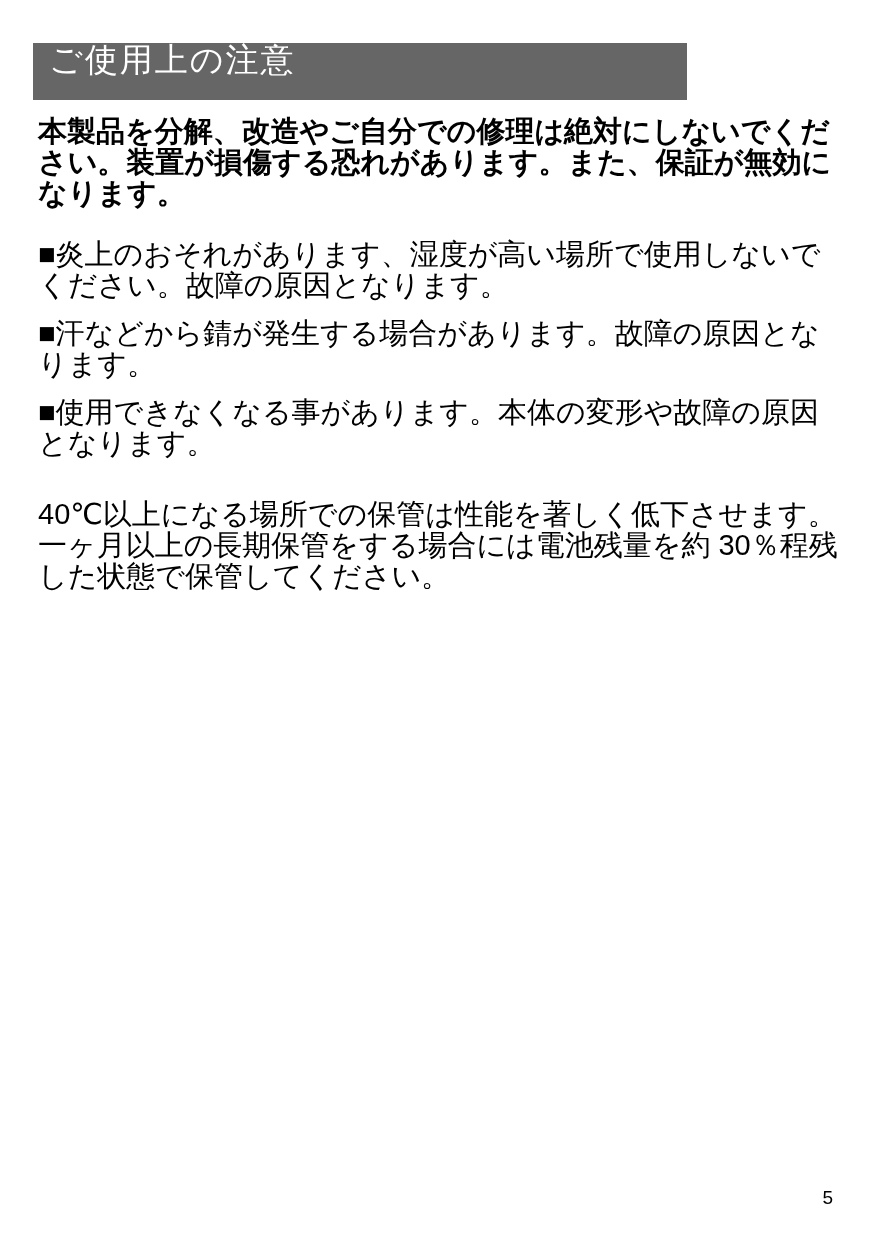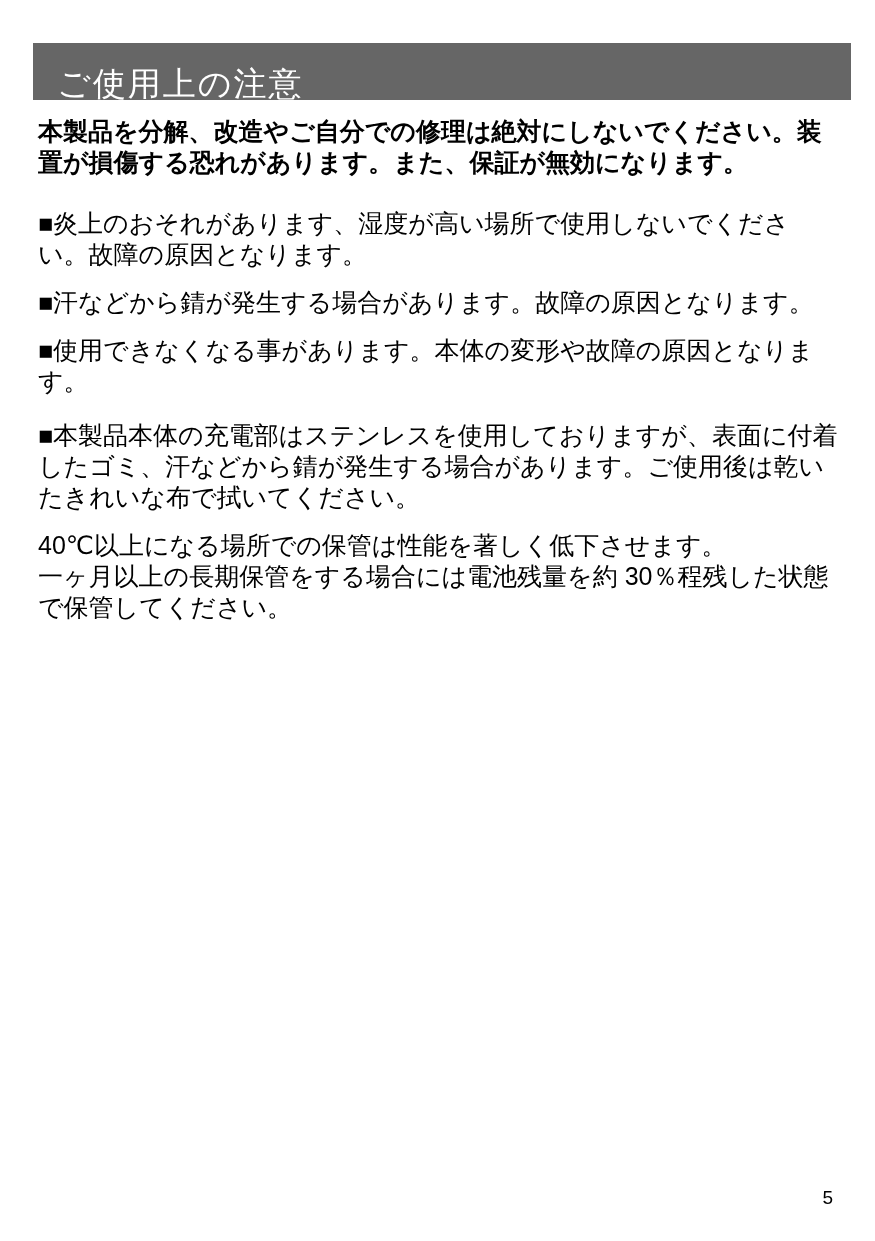--- a/index.html
+++ b/index.html
@@ -21,43 +21,42 @@
     top: 0;
     width: 875px;
     height: 1241px;
     box-sizing: border-box;
     padding: 0;
   }
   .header-band {
     position: absolute;
     left: 33px;
     top: 43px;
-    width: 810px;
+    width: 654px;
     height: 57px;
     background: #666666;
     display: flex;
-    align-items: flex-end;
-    padding-left: 8px;
+    align-items: flex-start;
   }
   .header-title {
     color: #ffffff;
     font-size: 33px;
     letter-spacing: 2px;
     padding-left: 16px;
     font-weight: 400;
     line-height: 1;
   }
   .content {
     position: absolute;
     left: 38px;
     top: 116px;
     width: 800px;
   }
   .para {
-    font-size: 25px;
+    font-size: 29px;
     line-height: 31px;
     text-align: left;
     margin: 0 0 0 0;
     letter-spacing: 0px;
   }
   .bold {
     font-weight: bold;
   }
   .gap-lg { height: 30px; }
   .gap-md { height: 17px; }
@@ -93,21 +92,20 @@
 
     <div class="gap-md"></div>
 
     <p class="para">■使用できなくなる事があります。本体の変形や故障の原因となります。</p>
 
     <div class="gap-sm"></div>
 
 
     <div class="gap-md"></div>
 
-    <p class="para">■本製品本体の充電部はステンレスを使用しておりますが、表面に付着したゴミ、汗などから錆が発生する場合があります。ご使用後は乾いたきれいな布で拭いてください。</p>
 
     <div class="gap-md"></div>
 
     <p class="para">40℃以上になる場所での保管は性能を著しく低下させます。</p>
     <p class="para">一ヶ月以上の長期保管をする場合には電池残量を約 30％程残した状態で保管してください。</p>
 
     <div class="gap-lg"></div>
 
 
   </div>

